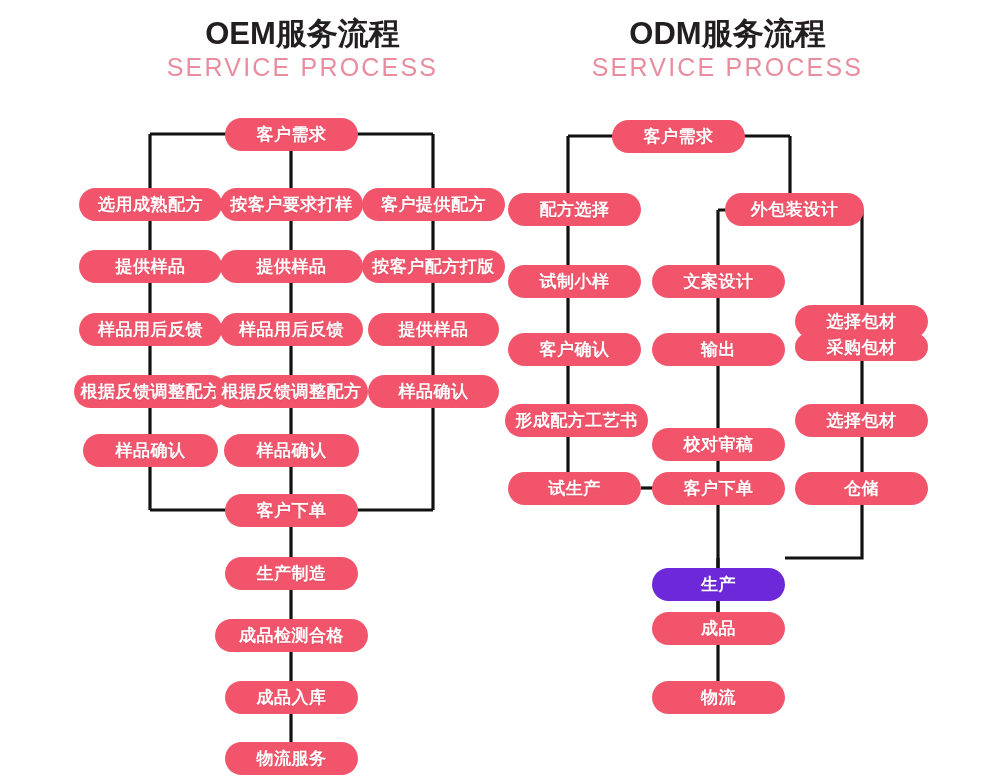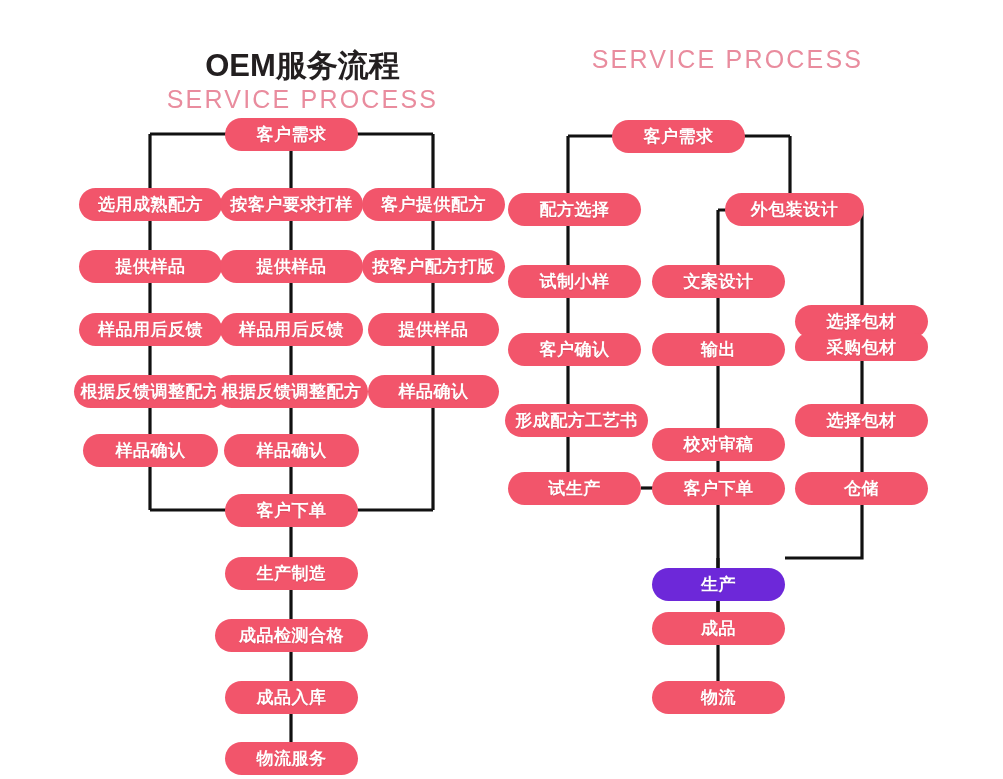--- a/index.html
+++ b/index.html
@@ -4,21 +4,21 @@
 <style>
   html,body{margin:0;padding:0;}
   body{
     width:1003px;height:779px;
     background:#ffffff;
     font-family:"Liberation Sans","DejaVu Sans",sans-serif;
     overflow:hidden;
   }
   #stage{position:relative;width:1003px;height:779px;}
 
-  .title-block{position:absolute;text-align:center;margin-top:32px;}
+  .title-block{position:absolute;text-align:center;}
   .title-cn{
     font-size:31px;font-weight:bold;color:#231f20;
     letter-spacing:0px;line-height:40px;white-space:nowrap;
   }
   .title-en{
     font-size:25px;color:#e98c9e;letter-spacing:2.2px;
     line-height:26px;white-space:nowrap;font-weight:normal;
   }
 
   .lines{position:absolute;left:0;top:0;width:1003px;height:779px;}
@@ -88,20 +88,21 @@
       <path d="M718,558 L718,697"></path>
     </g>
   </svg>
 
   <div class="title-block" id="title-oem" style="left: 110px; top: 14px; width: 385px;">
     <div class="title-cn">OEM服务流程</div>
     <div class="title-en">SERVICE PROCESS</div>
   </div>
 
   <div class="title-block" id="title-odm" style="left: 535px; top: 14px; width: 385px;">
+    <div class="title-cn">ODM服务流程</div>
     <div class="title-en">SERVICE PROCESS</div>
   </div>
 
   <div id="nodes-layer">
       <div class="pill" style="left: 225px; top: 118px; width: 133px; height: 33px; background: rgb(242, 85, 107); color: rgb(255, 255, 255);">客户需求</div>
       <div class="pill" style="left: 79px; top: 188px; width: 143px; height: 33px; background: rgb(242, 85, 107); color: rgb(255, 255, 255);">选用成熟配方</div>
       <div class="pill" style="left: 220px; top: 188px; width: 143px; height: 33px; background: rgb(242, 85, 107); color: rgb(255, 255, 255);">按客户要求打样</div>
       <div class="pill" style="left: 362px; top: 188px; width: 143px; height: 33px; background: rgb(242, 85, 107); color: rgb(255, 255, 255);">客户提供配方</div>
       <div class="pill" style="left: 79px; top: 250px; width: 143px; height: 33px; background: rgb(242, 85, 107); color: rgb(255, 255, 255);">提供样品</div>
       <div class="pill" style="left: 220px; top: 250px; width: 143px; height: 33px; background: rgb(242, 85, 107); color: rgb(255, 255, 255);">提供样品</div>

